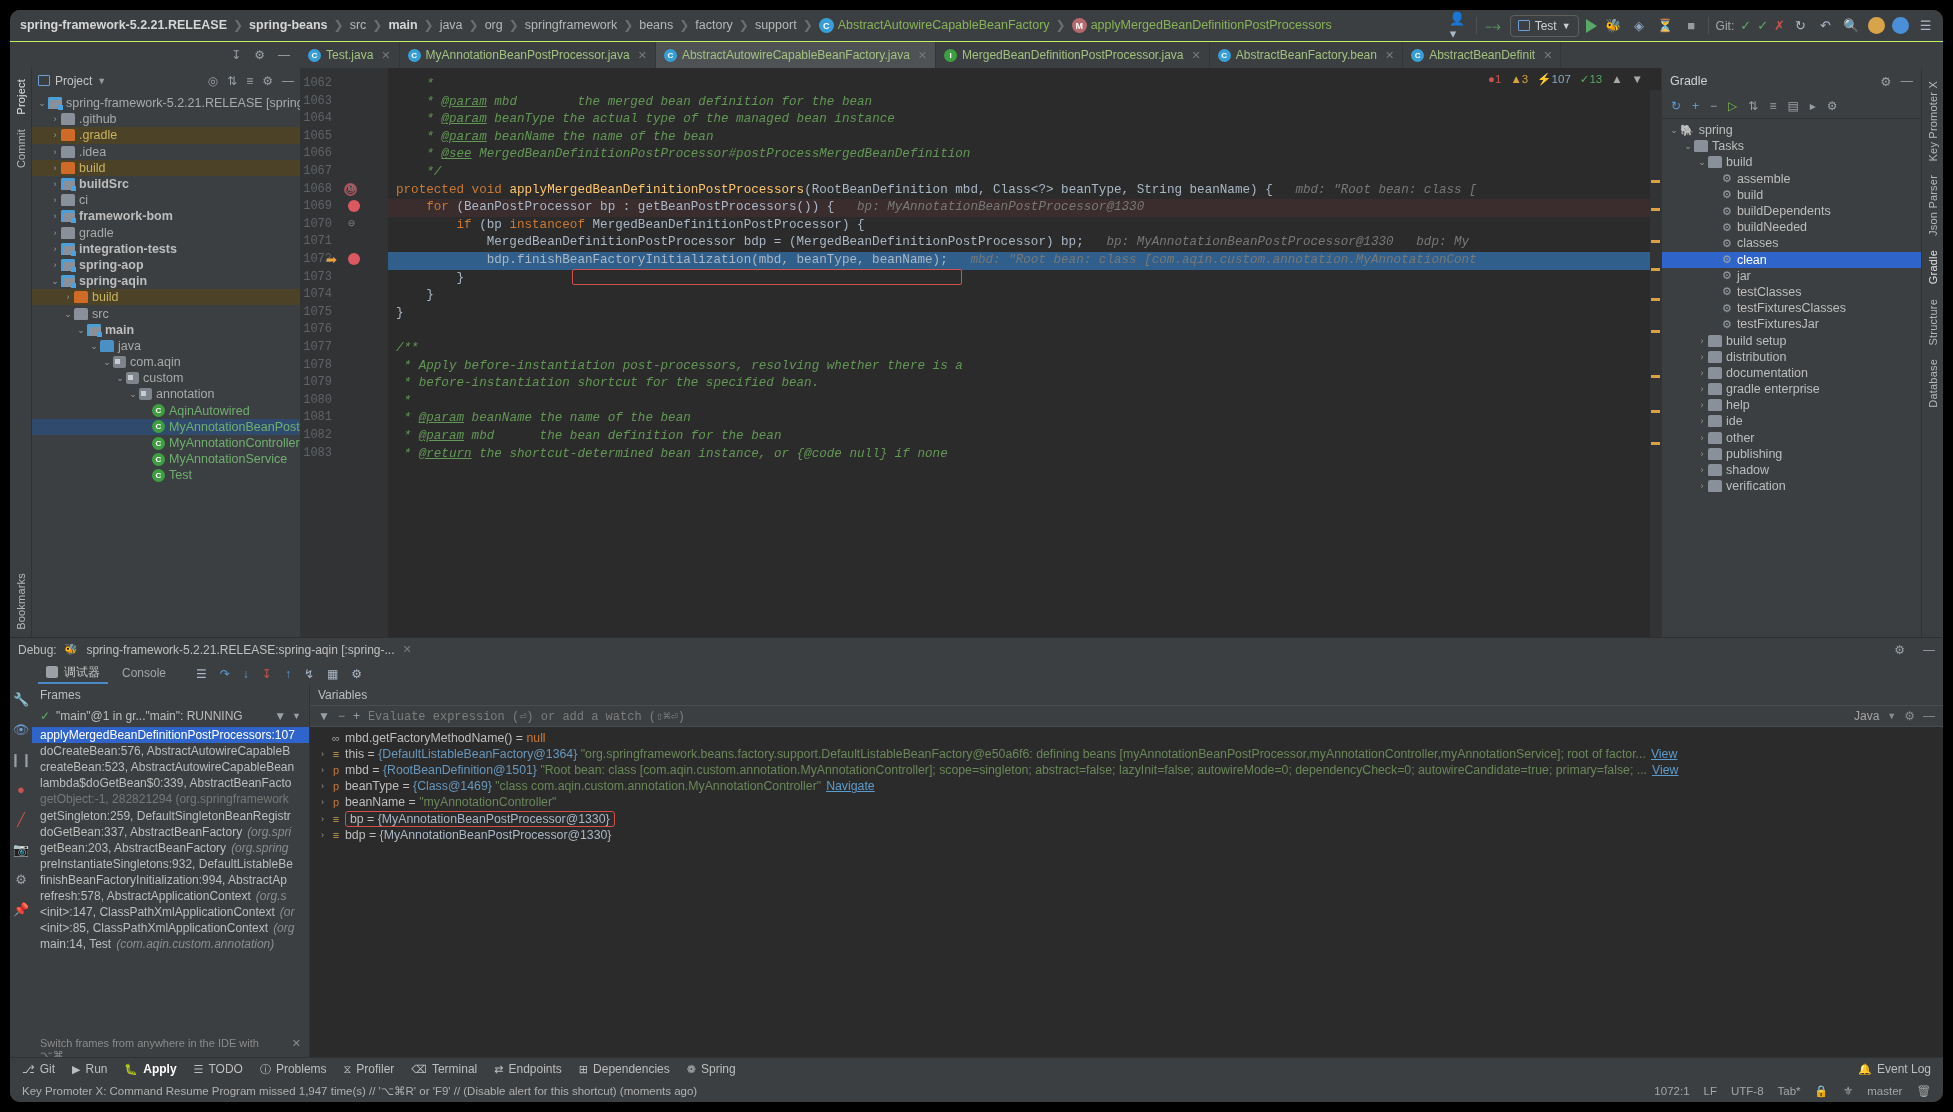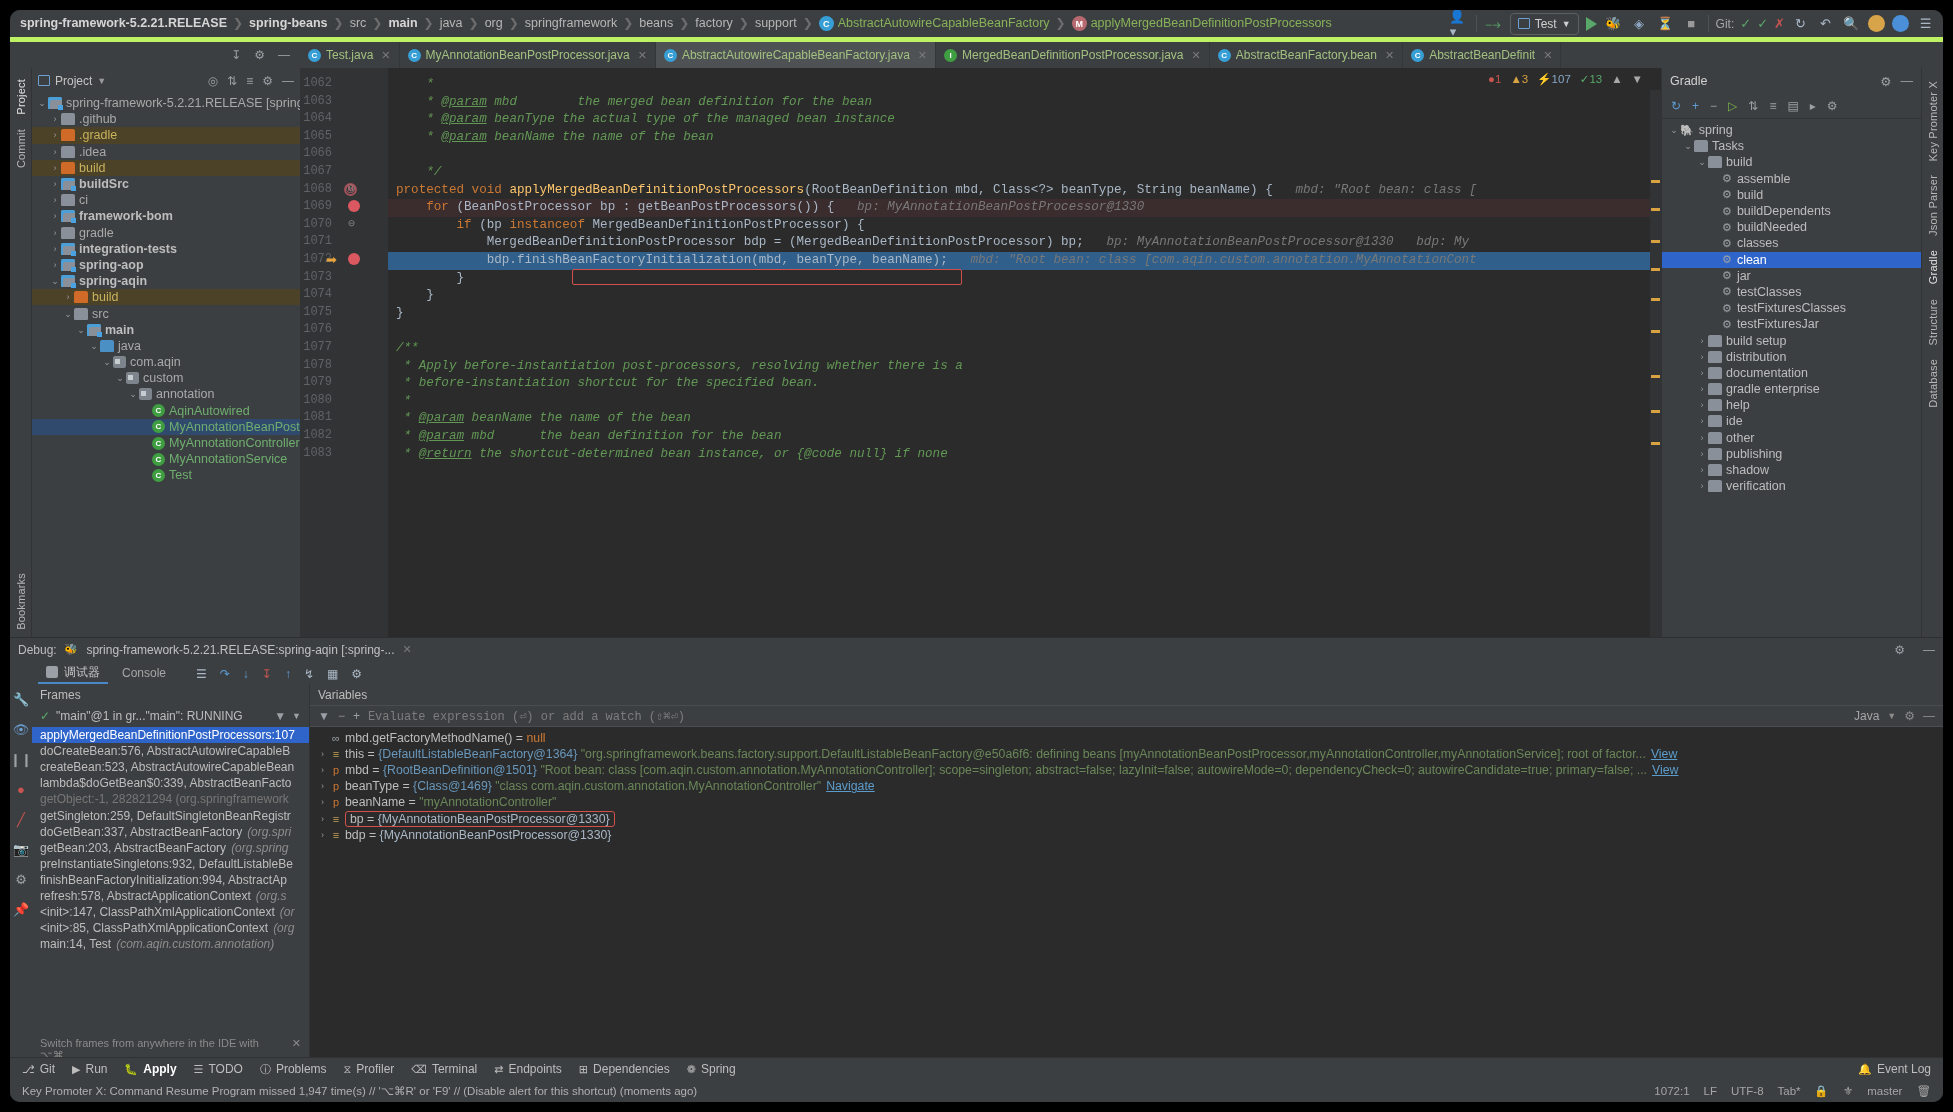--- a/index.html
+++ b/index.html
@@ -8,21 +8,21 @@
 
   #app {
     position:absolute; left:10px; top:10px; width:1933px; height:1092px;
     background:#3c3f41; border-radius:10px; overflow:hidden;
     display:flex; flex-direction:column;
   }
 
   
   .topbar {
     height:32px; background:#3c3f41; display:flex; align-items:center;
-    padding:0 8px; flex:0 0 auto; border-bottom:5px solid #bef264;
+    padding:0 8px; flex:0 0 auto; border-bottom:1px solid #bef264;
   }
   .crumbs { display:flex; align-items:center; gap:0; flex:1; min-width:0; overflow:hidden; }
   .crumb { font-size:12.5px; color:#b6b6b6; white-space:nowrap; padding:0 2px; }
   .crumb.bold { font-weight:bold; color:#d6d6d6; }
   .crumb.green { color:#87b259; }
   .sep { color:#6d6d6d; font-size:12px; margin:0 4px; }
   .cicon { display:inline-flex; align-items:center; justify-content:center;
     width:15px; height:15px; border-radius:50%; font-size:9px; font-weight:bold;
     color:#fff; margin-right:4px; vertical-align:middle; }
   .cicon.c { background:#389fd6; }
@@ -433,20 +433,21 @@
           <div class="lnum" style="top: 324.8px;">1080</div>
           <div class="lnum" style="top: 342.4px;">1081</div>
           <div class="lnum" style="top: 360px;">1082</div>
           <div class="lnum" style="top: 377.6px;">1083</div>
         </div>
       <div class="code" id="code">
           <div class="cl" style="top: 8px;"><span class="cmt">    *</span></div>
           <div class="cl" style="top: 25.6px;"><span class="cmt">    * </span><span class="lnkund">@param</span><span class="cmt"> mbd        the merged bean definition for the bean</span></div>
           <div class="cl" style="top: 43.2px;"><span class="cmt">    * </span><span class="lnkund">@param</span><span class="cmt"> beanType the actual type of the managed bean instance</span></div>
           <div class="cl" style="top: 60.8px;"><span class="cmt">    * </span><span class="lnkund">@param</span><span class="cmt"> beanName the name of the bean</span></div>
+          <div class="cl" style="top: 78.4px;"><span class="cmt">    * </span><span class="lnkund">@see</span><span class="cmt"> MergedBeanDefinitionPostProcessor#postProcessMergedBeanDefinition</span></div>
           <div class="cl" style="top: 96px;"><span class="cmt">    */</span></div>
           <div class="cl" style="top: 113.6px;"><span class="kw">protected void </span><span class="ylw">applyMergedBeanDefinitionPostProcessors</span><span class="id">(RootBeanDefinition mbd, Class&lt;?&gt; beanType, String beanName) {</span><span class="hint">   mbd: "Root bean: class [</span></div>
           <div class="hlrow" style="top: 131.2px; height: 17.6px; background: rgb(59, 44, 46);"></div>
           <div class="cl" style="top: 131.2px;"><span class="id">    </span><span class="kw">for</span><span class="id"> (BeanPostProcessor bp : getBeanPostProcessors()) {</span><span class="hint">   bp: MyAnnotationBeanPostProcessor@1330</span></div>
           <div class="cl" style="top: 148.8px;"><span class="id">        </span><span class="kw">if</span><span class="id"> (bp </span><span class="kw">instanceof</span><span class="id"> MergedBeanDefinitionPostProcessor) {</span></div>
           <div class="cl" style="top: 166.4px;"><span class="id">            MergedBeanDefinitionPostProcessor bdp = (MergedBeanDefinitionPostProcessor) bp;</span><span class="hint">   bp: MyAnnotationBeanPostProcessor@1330   bdp: My</span></div>
           <div class="hlrow" style="top: 184px; height: 17.6px; background: rgb(47, 95, 138);"></div>
           <div class="cl" style="top: 184px;"><span class="id">            bdp.finishBeanFactoryInitialization(mbd, beanType, beanName);</span><span class="hint">   mbd: "Root bean: class [com.aqin.custom.annotation.MyAnnotationCont</span></div>
           <div class="cl" style="top: 201.6px;"><span class="id">        }</span></div>
           <div class="cl" style="top: 219.2px;"><span class="id">    }</span></div>

